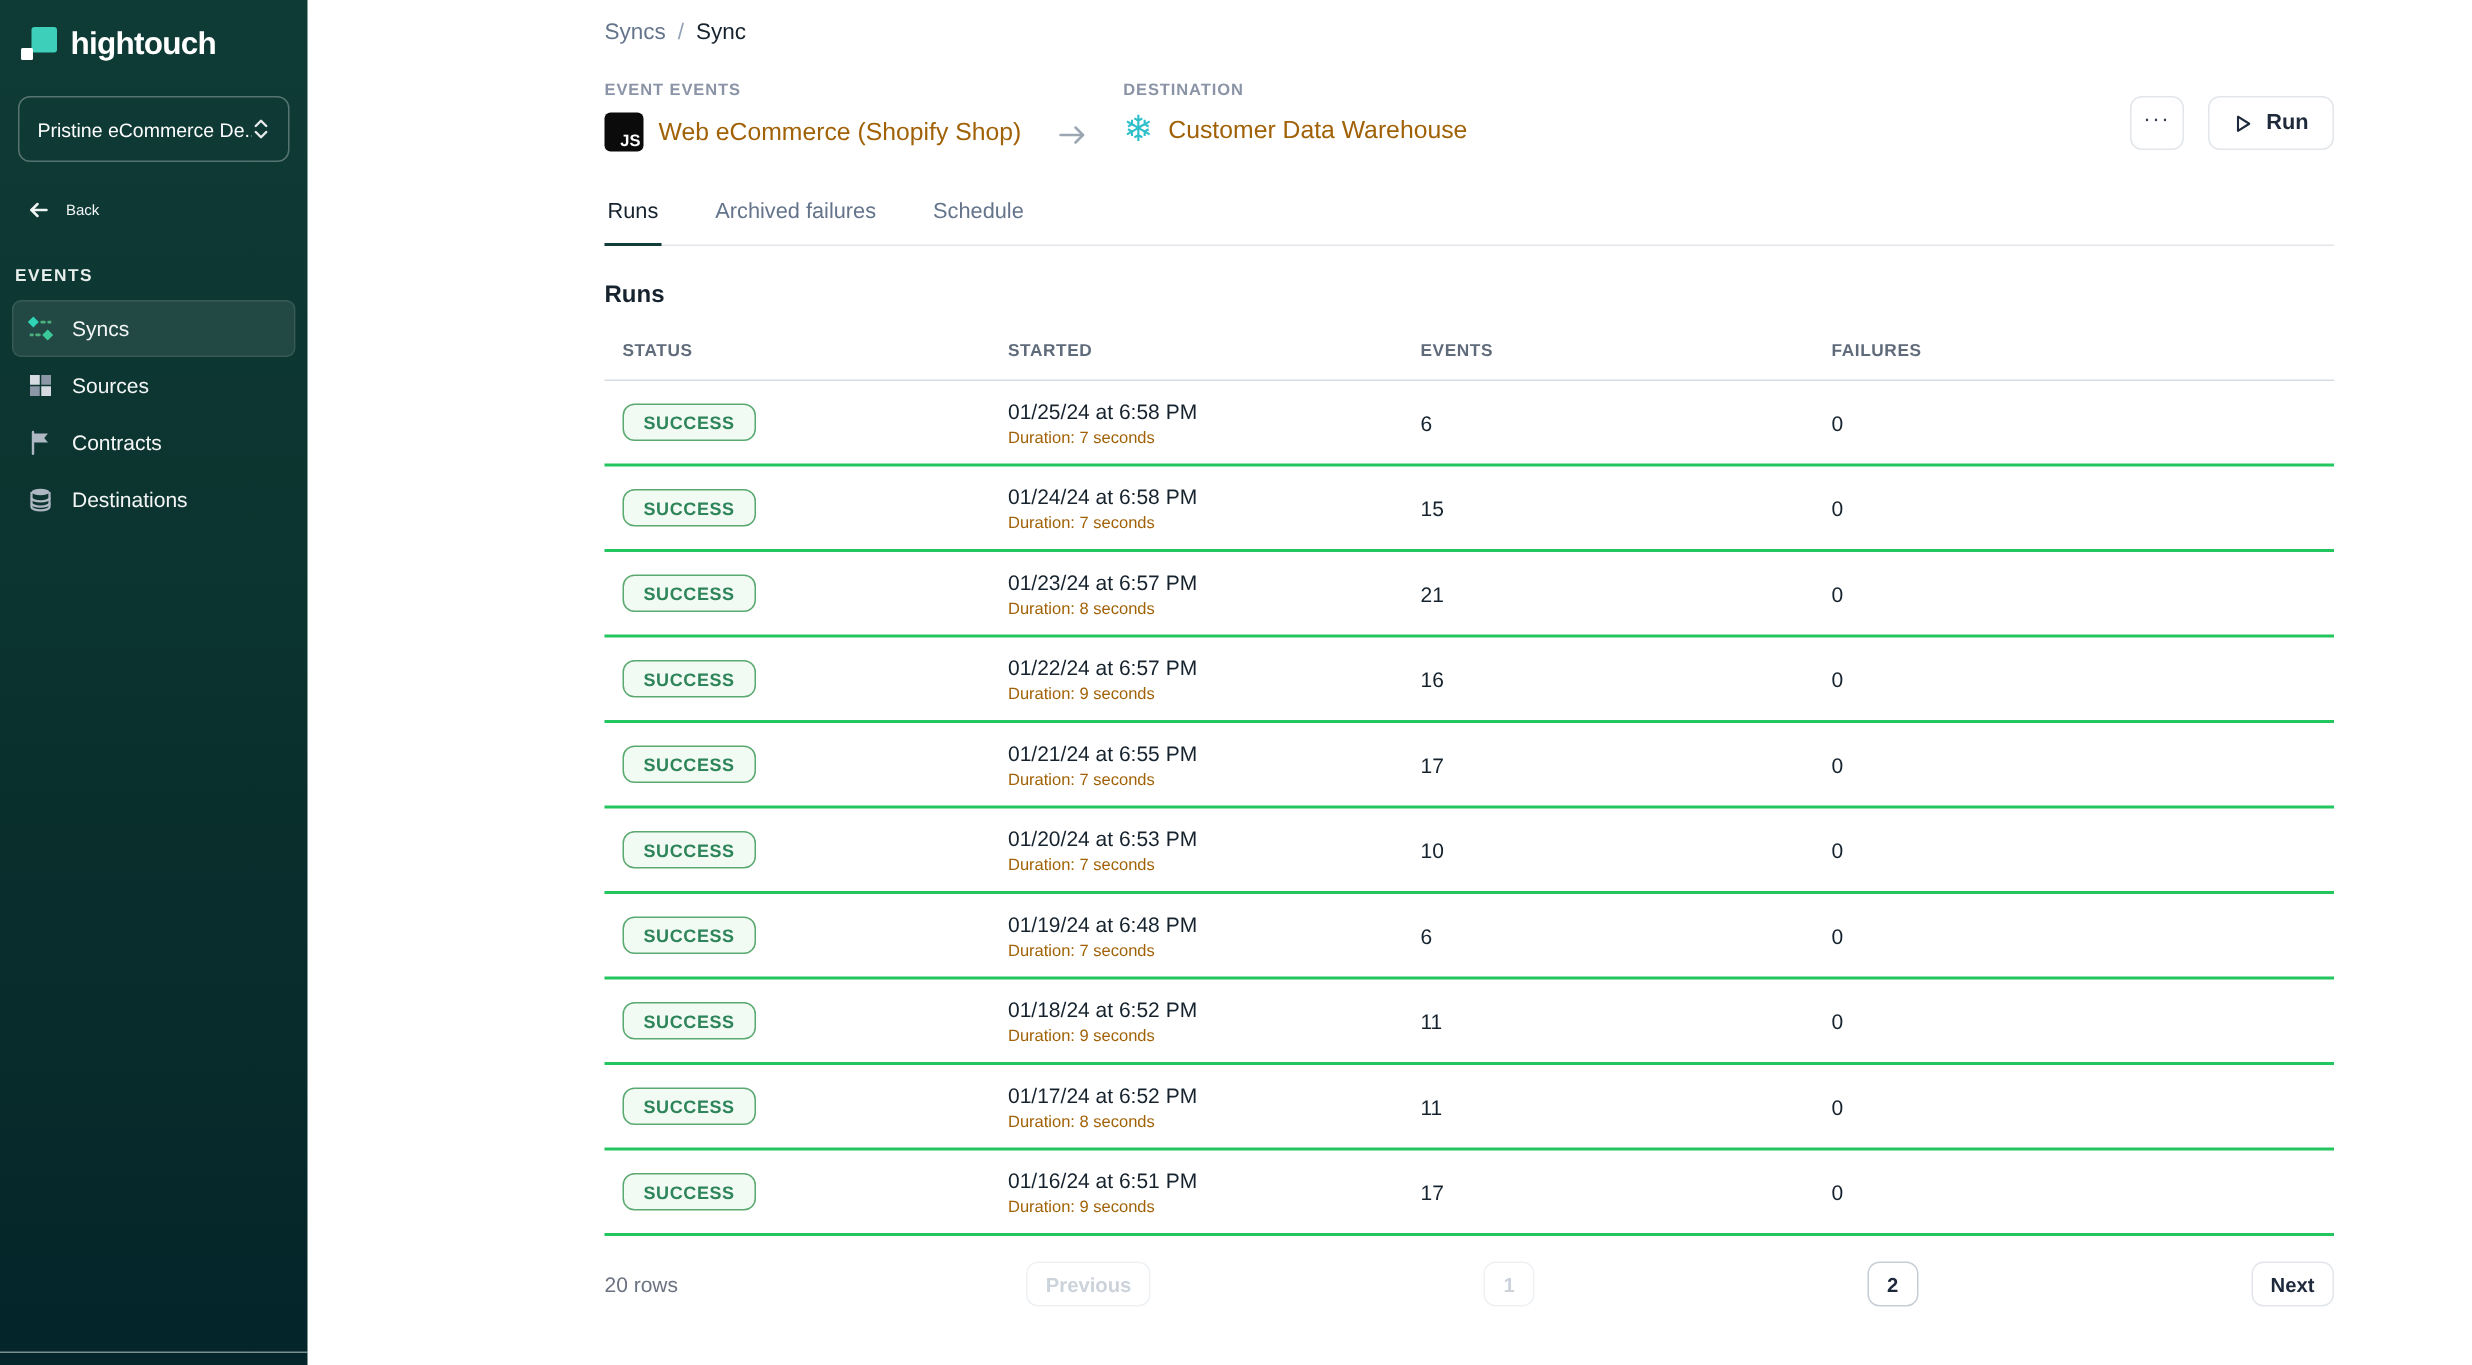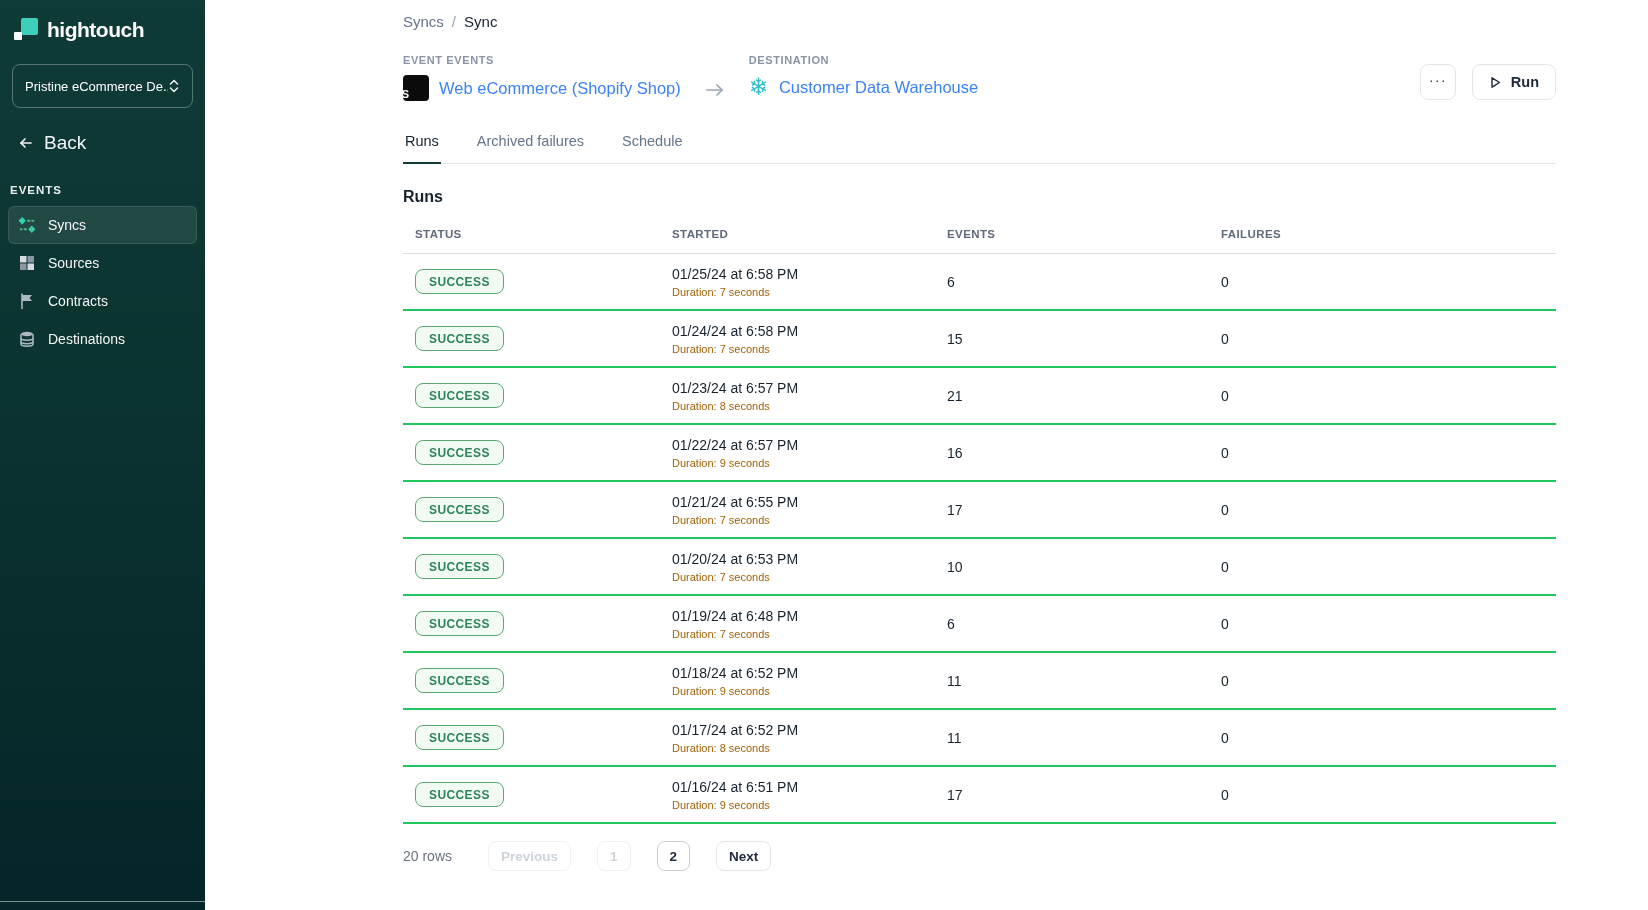--- a/index.html
+++ b/index.html
@@ -15,21 +15,21 @@
   .logo-sq-teal { position:absolute; right:0; top:0; width:17px; height:17px; background:#3ecfbb; border-radius:2px; }
   .logo-sq-white { position:absolute; left:0; bottom:2px; width:8px; height:8px; background:#ffffff; border-radius:1px; }
   .logo-text { font-size:21px; font-weight:700; letter-spacing:-0.5px; color:#fff; }
 
   .workspace { margin:8px 12px 0 12px; height:44px; border:1px solid rgba(255,255,255,0.30);
                border-radius:8px; display:flex; align-items:center; justify-content:space-between;
                padding:0 12px; cursor:pointer; }
   .workspace-name { font-size:13px; color:#fff; white-space:nowrap; overflow:hidden; }
   .updown { width:12px; height:16px; flex:0 0 auto; opacity:.9; }
 
-  .back { display:flex; align-items:center; gap:10px; margin:24px 0 0 18px; font-size:19px; color:#f1f5f4; cursor:pointer; }
+  .back { display:flex; align-items:center; gap:10px; margin:24px 0 0 18px; font-size:10px; color:#f1f5f4; cursor:pointer; }
   .back-arrow { width:16px; height:16px; }
 
   .section-label { margin:30px 0 10px 10px; font-size:11.5px; font-weight:700;
                    letter-spacing:1px; color:#e8eeec; }
 
   .nav { padding:0 8px; }
   .nav-item { display:flex; align-items:center; gap:12px; height:38px; padding:0 10px;
               border-radius:6px; cursor:pointer; color:#f3f6f5; font-size:14px; }
   .nav-item.active { background:rgba(255,255,255,0.09); box-shadow:inset 0 0 0 1px rgba(255,255,255,0.10); }
   .nav-icon { width:18px; height:18px; flex:0 0 auto; }
@@ -42,23 +42,23 @@
 
   .breadcrumb { padding-top:13px; font-size:15px; display:flex; gap:8px; align-items:center; }
   .crumb-parent { color:#64748b; cursor:pointer; }
   .crumb-sep { color:#94a3b8; }
   .crumb-current { color:#16232e; font-weight:500; }
 
   .page-header { margin-top:24px; display:flex; align-items:flex-start; justify-content:space-between; }
   .flow { display:flex; align-items:flex-start; }
   .endpoint .ep-label { font-size:11px; font-weight:600; letter-spacing:0.6px; color:#8a94a6; margin-bottom:9px; }
   .ep-row { display:flex; align-items:center; gap:10px; }
-  .ep-name { font-size:16.5px; color:#3b82f6; }
+  .ep-name { font-size:16.5px; color:#a16207; }
   .js-icon { width:26px; height:26px; background:#0b0b0b; border-radius:4px; position:relative; }
-  .js-icon span { position:absolute; right:20px; bottom:1px; color:#fff; font-size:11px; font-weight:700;margin-left:44px; }
+  .js-icon span { position:absolute; right:2px; bottom:1px; color:#fff; font-size:11px; font-weight:700;margin-left:44px; }
   .flow-arrow { margin:28px 24px 0 24px; color:#9aa6b2; }
   .snowflake-icon { font-size:24px; line-height:24px; color:#2ebfca; font-weight:700; }
 
   .header-actions { display:flex; gap:16px; align-items:center; margin-top:10px; }
   .btn { background:#fff; border:1px solid #e2e6ea; border-radius:8px; height:36px;
          display:inline-flex; align-items:center; justify-content:center; cursor:pointer;
          color:#1e293b; font-family:inherit; }
   .btn-more { width:36px; font-size:15px; letter-spacing:1px; color:#334155; padding-bottom:6px; }
   .btn-run { padding:0 16px; gap:9px; font-size:14.5px; font-weight:600; }
   .play-icon { width:13px; height:13px; }
@@ -80,21 +80,21 @@
           height:57px; border-bottom:2px solid #22c55e; cursor:pointer; }
   .cell-status { padding-left:12px; }
   .badge { display:inline-block; font-size:12px; font-weight:700; letter-spacing:0.4px;
            color:#2f855a; background:#f2faf4; border:1px solid #5aa970; border-radius:8px;
            padding:5px 13px 4px 13px; }
   .date { font-size:14px; color:#16232e; }
   .dur { font-size:11px; color:#a16207; margin-top:4px; }
   .num { font-size:14px; color:#16232e; }
 
   
-  .pagination { display:flex; align-items:center; justify-content:flex-start; gap:26px; margin-top:17px; }
+  .pagination { display:flex; align-items:center; justify-content:space-between; gap:26px; margin-top:17px; }
   .rows-count { font-size:14px; color:#6b7280; margin-right:10px; }
   .pg { background:#fff; border:1px solid #e2e6ea; border-radius:8px; height:30px; padding:0 12px;
         font-size:13.5px; font-weight:600; color:#1e293b; cursor:pointer; font-family:inherit; }
   .pg.disabled { color:#ccd3db; border-color:#eef1f4; }
   .pg.current { border-color:#c6cdd5; }
 </style>
 </head>
 <body>
 
 <aside class="sidebar">

